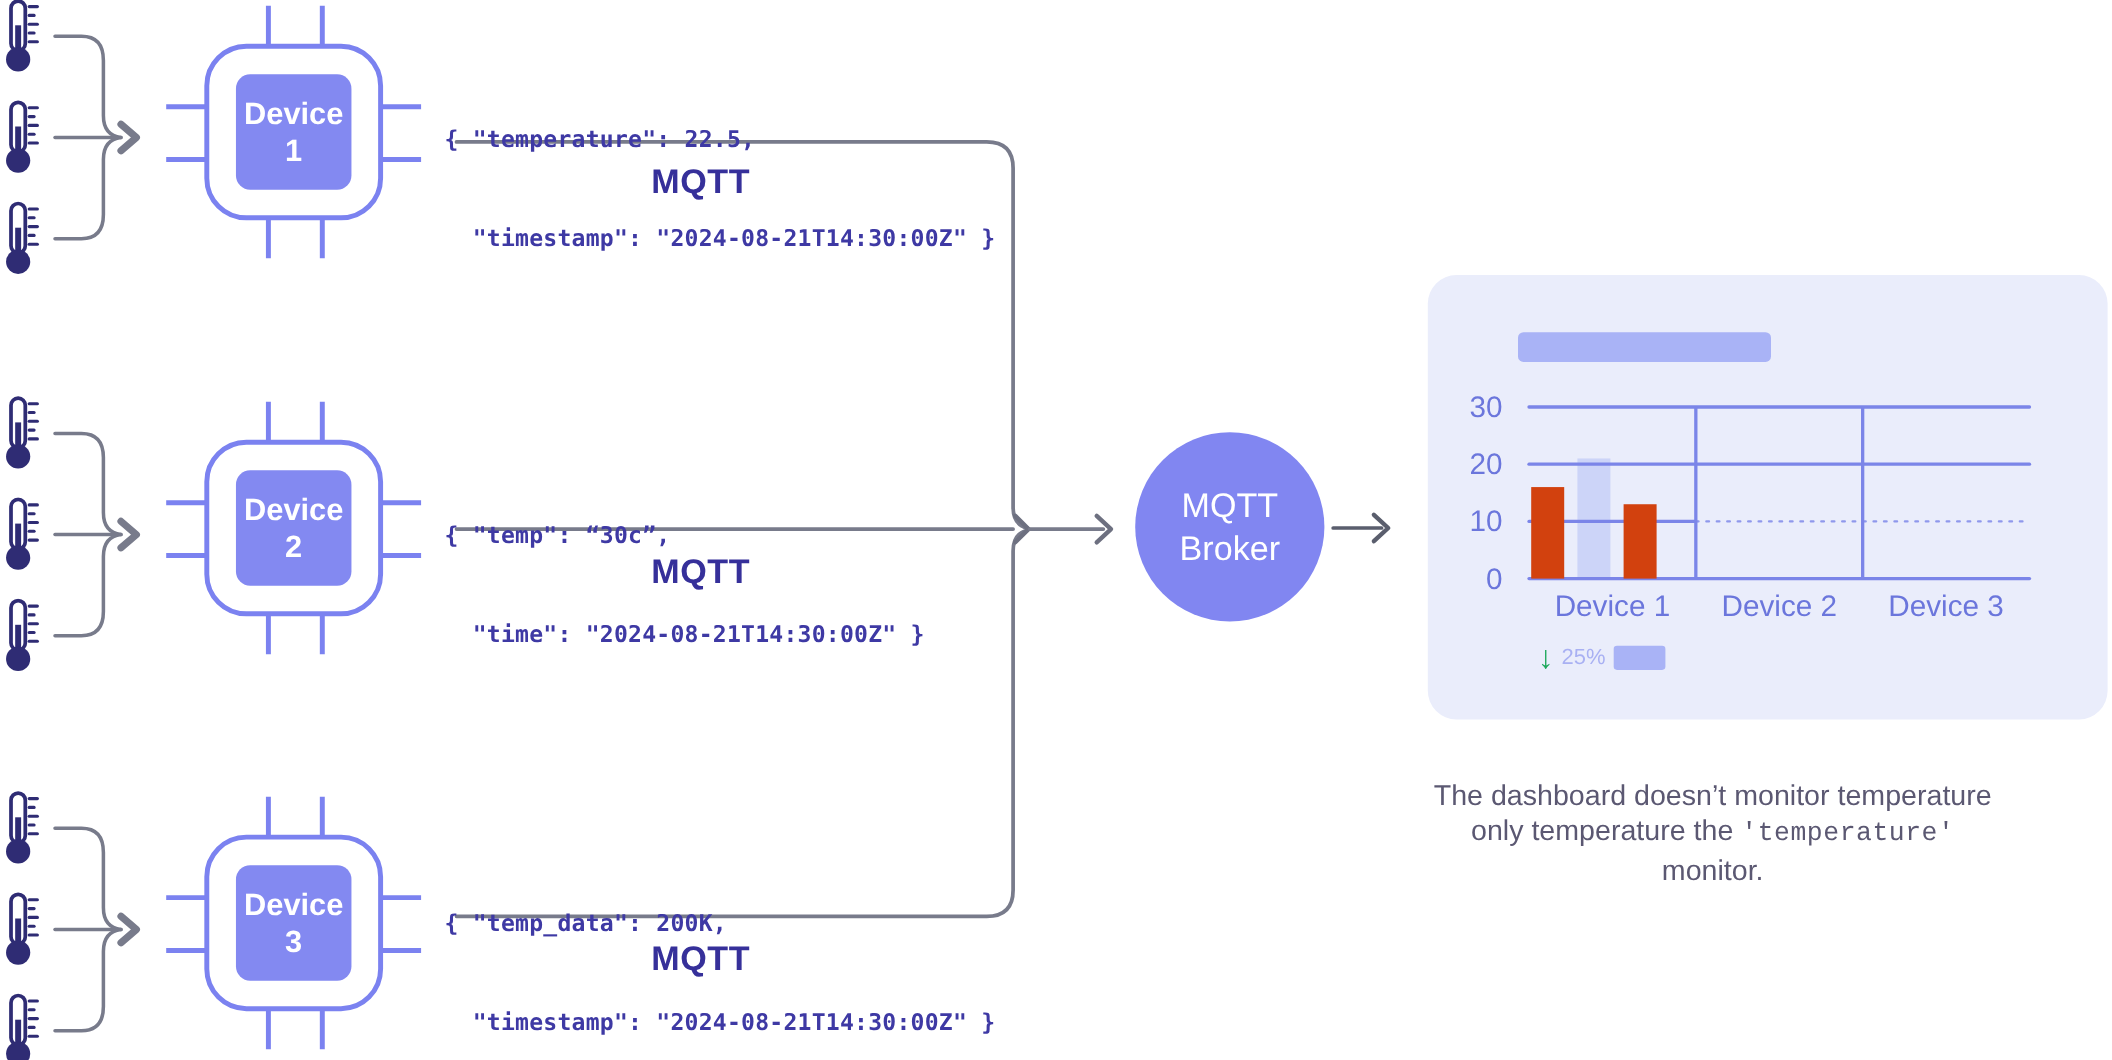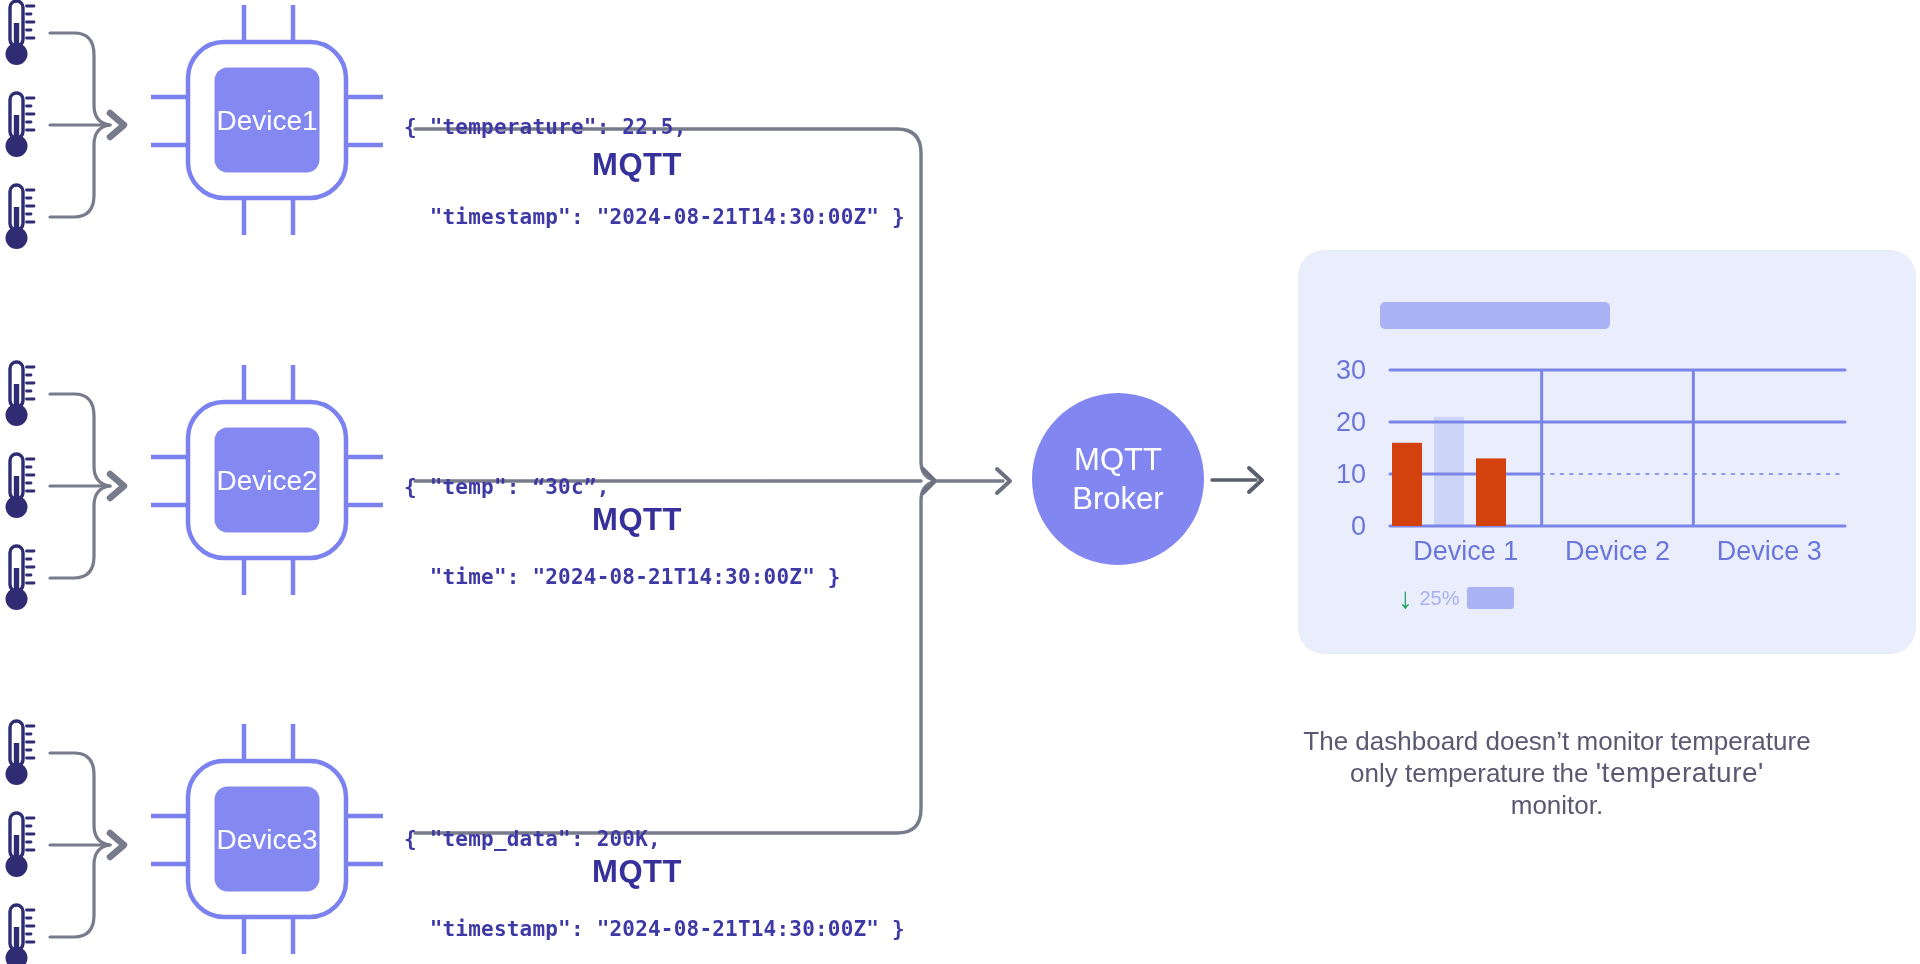--- a/index.html
+++ b/index.html
@@ -6,22 +6,22 @@
   .canvas{position:relative;width:1920px;height:964px;background:#ffffff;overflow:hidden;
           font-family:"Liberation Sans",sans-serif;}
   svg{display:block;}
 
   
   #wires{position:absolute;left:0;top:0;}
 
   
   .chip{position:absolute;width:232px;height:230px;}
   .chip-label{position:absolute;left:37px;top:37px;width:158px;height:156px;
-    display:flex;flex-direction:row;align-items:center;justify-content:center;
-    color:#ffffff;font-size:28px;line-height:33px;text-align:center;font-weight:400;}
+    display:flex;flex-direction:column;align-items:center;justify-content:center;
+    color:#ffffff;font-size:28px;line-height:33px;text-align:center;font-weight:700;}
 
   
   .msg{position:absolute;left:404px;color:#3e39a4;
     font-family:"DejaVu Sans Mono",monospace;font-size:21px;line-height:30px;
     font-weight:600;white-space:pre;letter-spacing:.2px;}
 
   .mqtt-label{position:absolute;left:557px;width:160px;text-align:center;
     color:#36309a;font-size:31px;font-weight:700;letter-spacing:.5px;}
 
   
@@ -34,23 +34,23 @@
     background:#eaedfb;border-radius:26px;}
   .title-bar{position:absolute;left:82px;top:52px;width:230px;height:27px;
     background:#a9b3f6;border-radius:5px;}
   #chart-svg{position:absolute;left:0;top:0;}
   .stat-row{position:absolute;left:100px;top:330px;height:36px;display:flex;align-items:center;gap:7px;}
   .stat-arrow{color:#1fa85c;font-size:29px;font-weight:700;line-height:1;}
   .stat-value{color:#a9b1f3;font-size:20px;font-weight:400;}
   .stat-chip{width:47px;height:22px;background:#a9b3f6;border-radius:3px;}
 
   
-  .caption{position:absolute;left:1302px;top:725px;width:510px;text-align:center;
+  .caption{position:absolute;left:1302px;top:707px;width:510px;text-align:center;
     color:#5b5872;font-size:26px;line-height:32px;font-weight:400;}
-  .caption .code{font-family:Liberation Sans, sans-serif;font-size:28px;letter-spacing:.5px;}
+  .caption .code{font-family:Liberation Mono, monospace;font-size:24px;letter-spacing:.5px;}
 </style>
 </head>
 <body>
 
 <div class="canvas">
 
   <svg id="wires" width="1920" height="964" viewBox="0 0 1920 964">
     <defs>
       <symbol id="thermo-symbol" viewBox="0 0 34 68">
         <rect x="7" y="2" width="13" height="45" rx="6.5" fill="none" stroke="#2f2c74" stroke-width="3.4"></rect>

